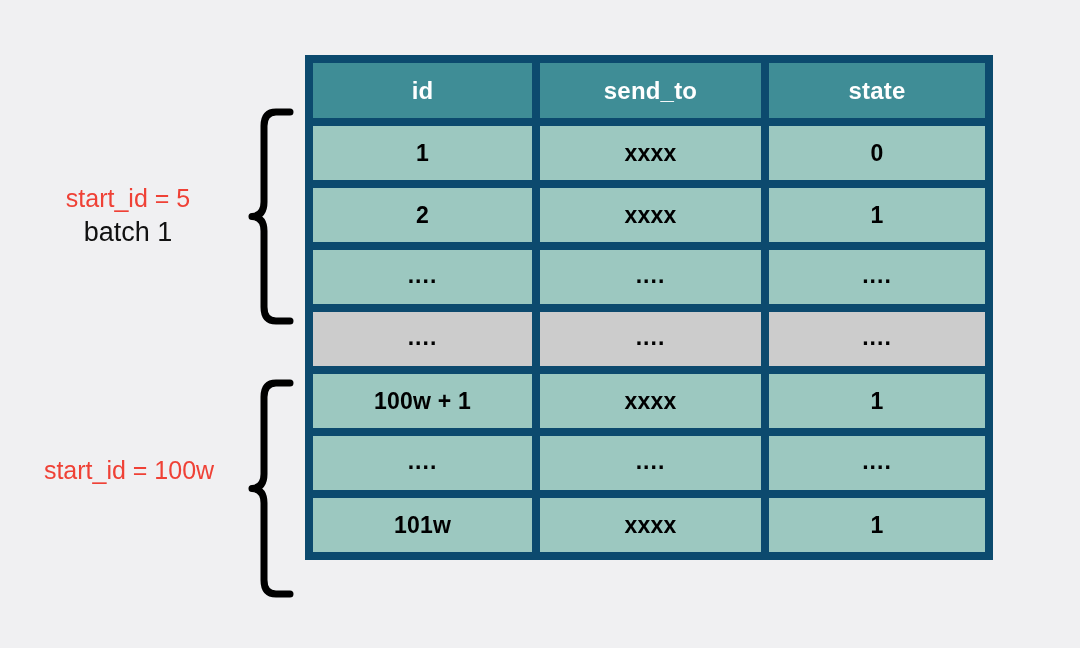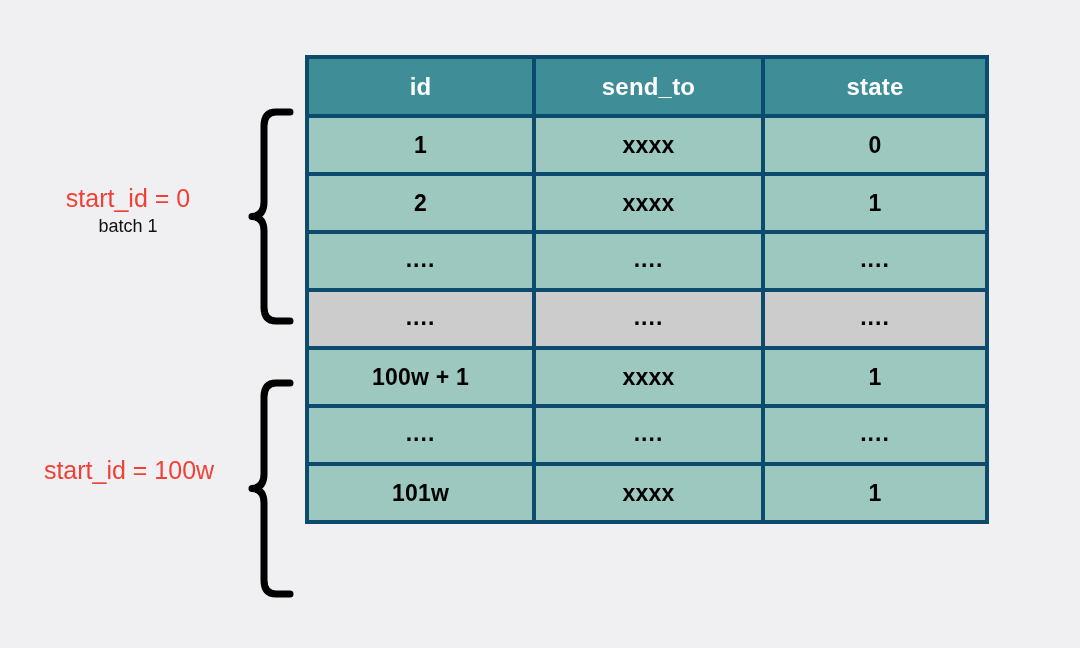--- a/index.html
+++ b/index.html
@@ -25,21 +25,21 @@
   .db-table {
     position: absolute;
     left: 305px;
     top: 55px;
     width: 680px;
     border-collapse: collapse;
     table-layout: fixed;
     border: 3px solid #000000;
   }
   .db-table td, .db-table th {
-    border: 4px solid #0c4a6e;
+    border: 8px solid #0c4a6e;
     height: 54px;
     padding: 0;
     text-align: center;
     vertical-align: middle;
     font-size: 23px;
     font-weight: bold;
     color: #000000;
     background: #9cc8c0;
     letter-spacing: 0.2px;
   }
@@ -89,21 +89,21 @@
   }
   .label-start {
     display: block;
     color: #ef4136;
     font-size: 25px;
     font-weight: normal;
   }
   .label-batch {
     display: block;
     color: #111111;
-    font-size: 18px;
+    font-size: 27px;
     font-weight: normal;
   }
 
   #label-batch1  { left: 18px; top: 182px;  width: 220px; }
   #label-batch101 { left: 6px; top: 454px; width: 246px; }
 </style>
 </head>
 <body>
 
 <div id="canvas">
@@ -114,21 +114,21 @@
     </svg>
   </div>
 
   <div class="brace" id="brace-2" style="left:248px; top:379px; height:219px;">
     <svg width="46" height="219" viewBox="0 0 46 219" preserveAspectRatio="none">
       <path d="M 42 4 L 28 4 Q 16 4 16 18 L 16 95 Q 16 109 4 109.5 Q 16 110 16 124 L 16 201 Q 16 215 28 215 L 42 215" fill="none" stroke="#000000" stroke-width="7" stroke-linecap="round" stroke-linejoin="round"></path>
     </svg>
   </div>
 
   <div class="label-group" id="label-batch1">
-    <span class="label-start">start_id = 0</span>
+    <span class="label-start">start_id = 5</span>
     <span class="label-batch">batch 1</span>
   </div>
 
   <div class="label-group" id="label-batch101">
     <span class="label-start">start_id = 100w</span>
   </div>
 
   <table class="db-table">
     <colgroup>
       <col class="col-id">

